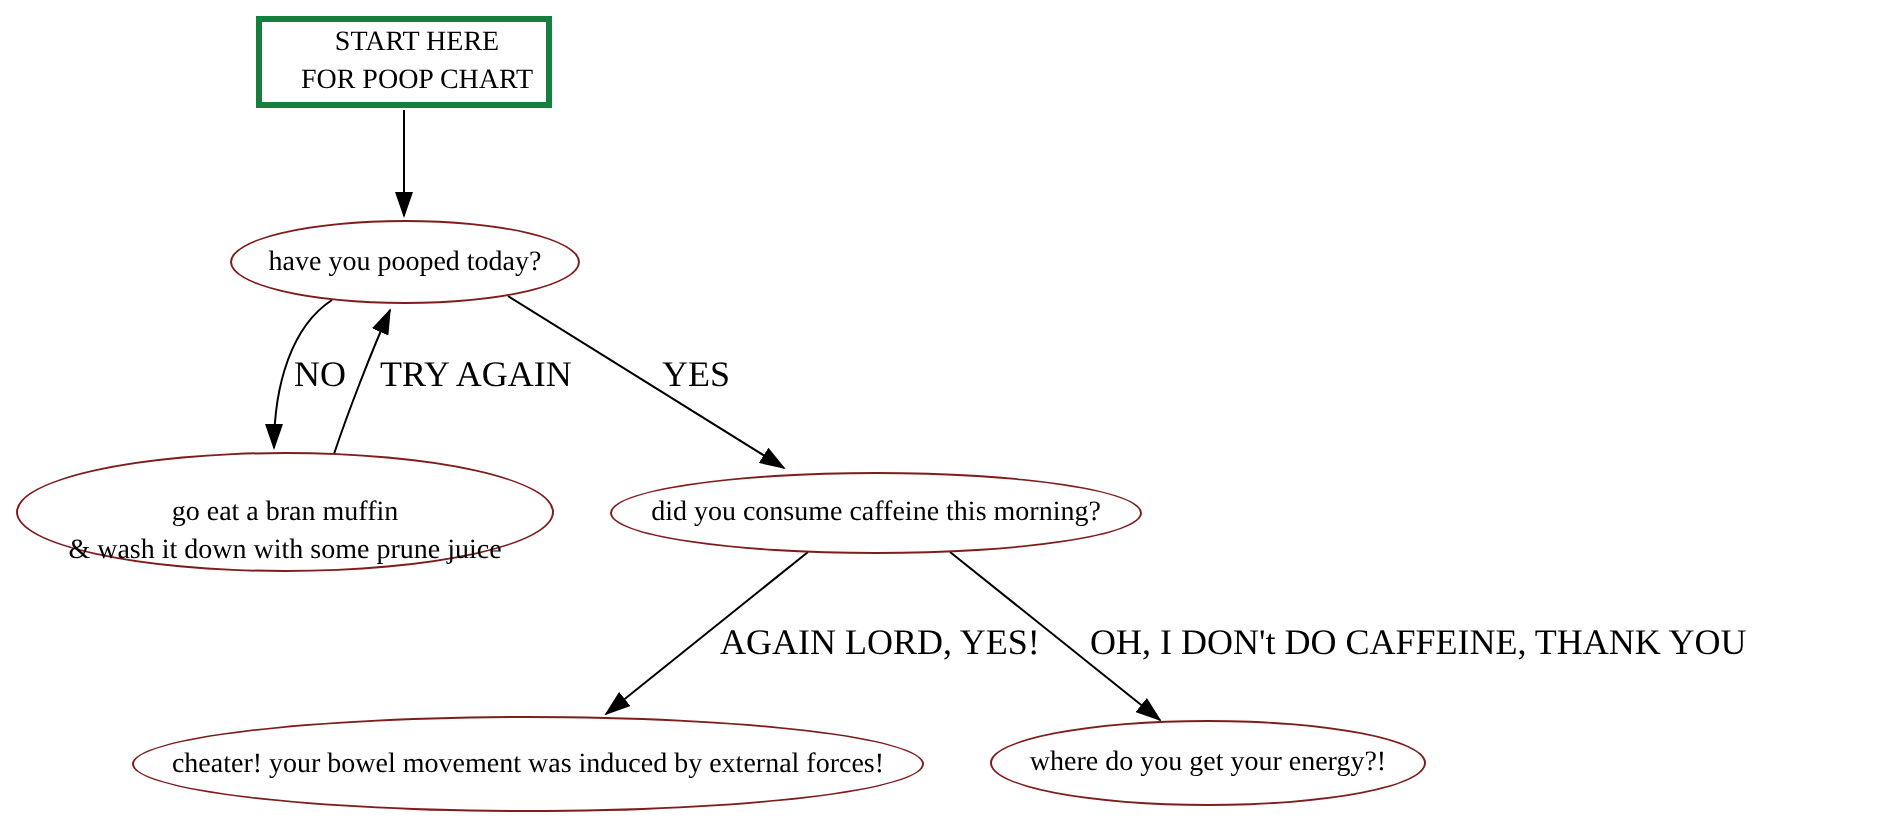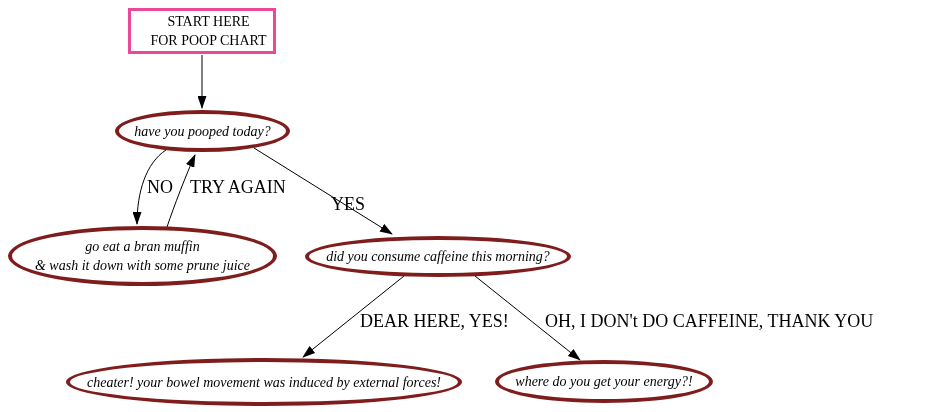--- a/index.html
+++ b/index.html
@@ -28,27 +28,26 @@
     display: flex;
     align-items: center;
     justify-content: center;
     text-align: center;
     box-sizing: border-box;
     font-size: 14px;
     line-height: 19px;
     white-space: pre;
   }
   .node-box {
-    border: 3px solid #ec4899;
+    border: 3px solid #15803d;
     padding-left: 13px;
   }
   .node-ellipse {
-    border: 4px solid #7f1d1d;
+    border: 1px solid #7f1d1d;
     border-radius: 50%;
-    font-style: italic;
   }
   .edge-label {
     position: absolute;
     font-size: 18px;
     line-height: 18px;
     white-space: pre;
   }
 </style>
 </head>
 <body>
@@ -71,40 +70,40 @@
 
   <div class="node node-box" style="left:128px; top:8px; width:148px; height:46px;">
     <span>START HERE
 FOR POOP CHART</span>
   </div>
 
   <div class="node node-ellipse" style="left:115px; top:110px; width:175px; height:42px;">
     <span>have you pooped today?</span>
   </div>
 
-  <div class="node node-ellipse" style="left:8px; top:226px; width:269px; height:60px;">
+  <div class="node node-ellipse" style="left:8px; top:226px; width:269px; height:60px;align-items:flex-end;">
     <span>go eat a bran muffin
 &amp; wash it down with some prune juice</span>
   </div>
 
   <div class="node node-ellipse" style="left:305px; top:236px; width:266px; height:41px;align-items:center;">
     <span>did you consume caffeine this morning?</span>
   </div>
 
   <div class="node node-ellipse" style="left:66px; top:358px; width:396px; height:48px;text-align:right;">
     <span>cheater! your bowel movement was induced by external forces!</span>
   </div>
 
   <div class="node node-ellipse" style="left:495px; top:360px; width:218px; height:43px;">
     <span>where do you get your energy?!</span>
   </div>
 
   <div class="edge-label" style="left:147px; top:178px;font-family:Liberation Serif, serif;">NO</div>
 
   <div class="edge-label" style="left:190px; top:178px;">TRY AGAIN</div>
 
-  <div class="edge-label" style="left:331px; top:178px;margin-top:17px;">YES</div>
+  <div class="edge-label" style="left:331px; top:178px;">YES</div>
 
-  <div class="edge-label" style="left:360px; top:312px;">DEAR HERE, YES!</div>
+  <div class="edge-label" style="left:360px; top:312px;">AGAIN LORD, YES!</div>
 
   <div class="edge-label" style="left:545px; top:312px;">OH, I DON't DO CAFFEINE, THANK YOU</div>
 
 </div>
 
 </body></html>

